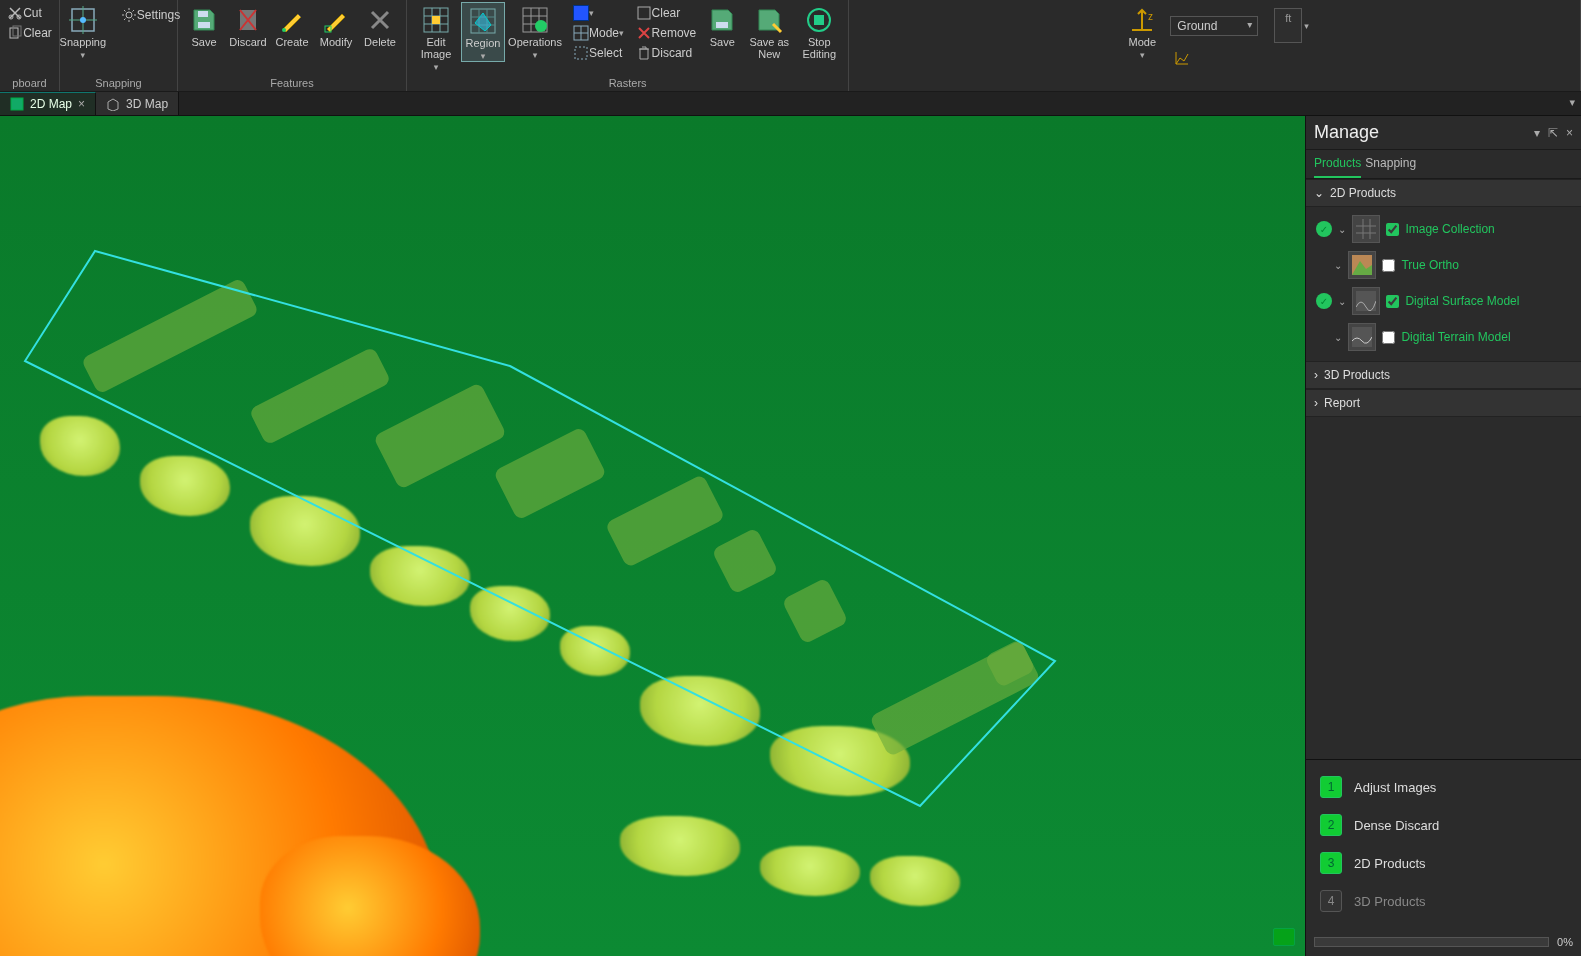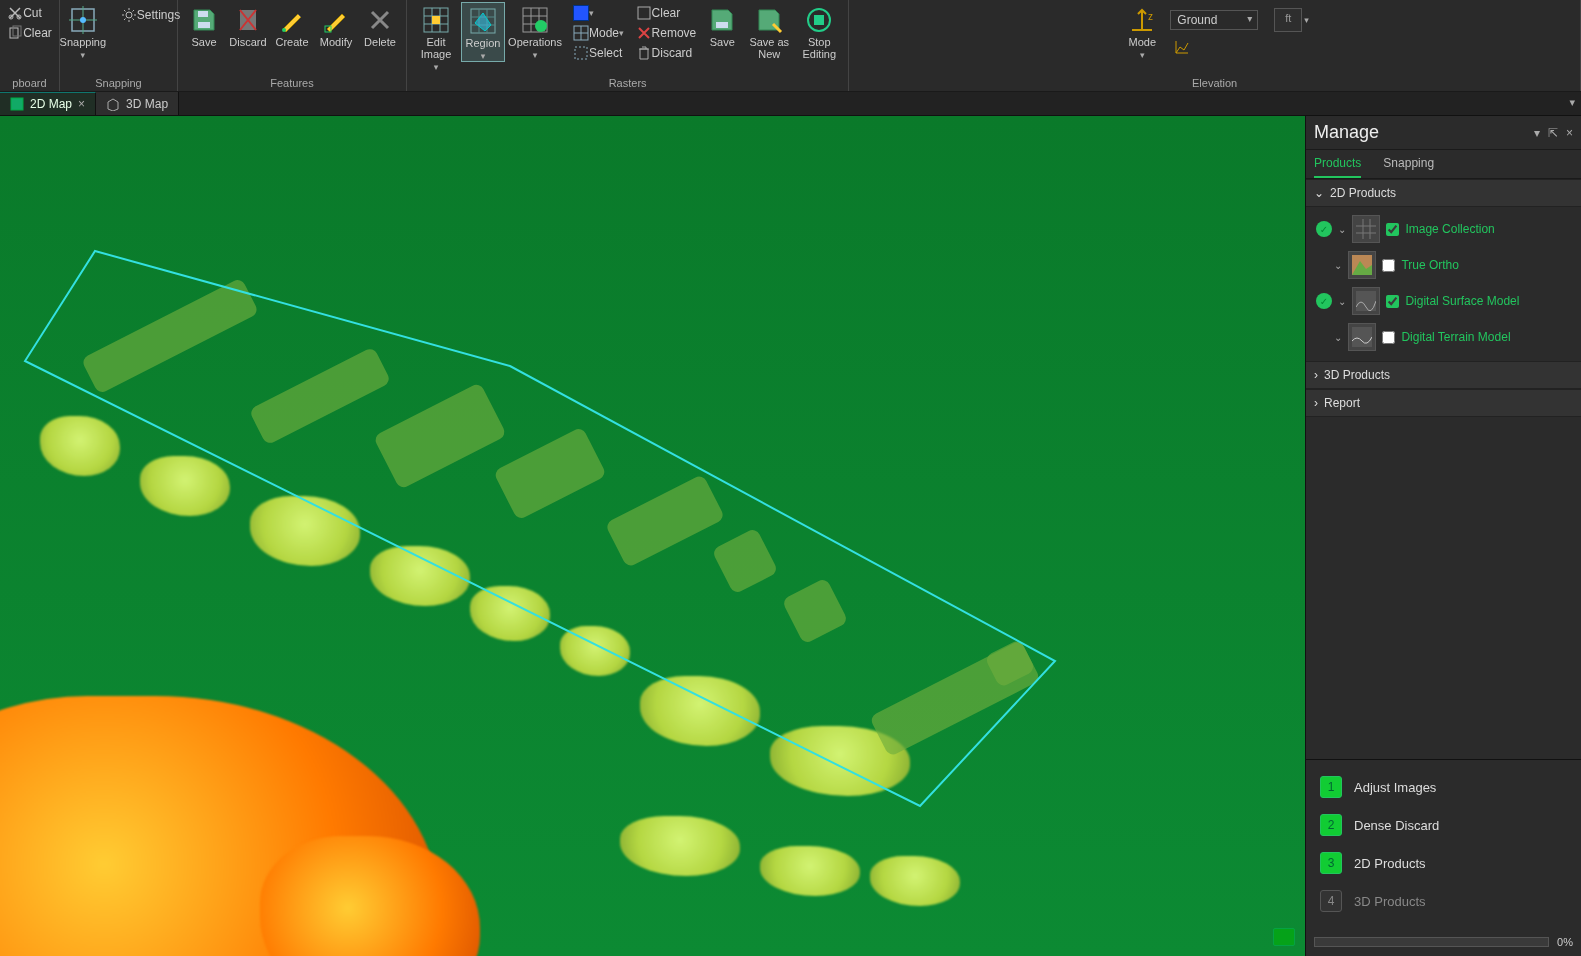--- a/index.html
+++ b/index.html
@@ -14,21 +14,21 @@
 .ribbon-small-item svg, .ribbon-small-item .ico { width:16px; height:16px; flex:0 0 16px; }
 .ribbon-big-btn { display:flex; flex-direction:column; align-items:center; justify-content:flex-start; width:50px; padding-top:4px; font-size:11px; color:#ccc; text-align:center; gap:2px; cursor:pointer;}
 .ribbon-big-btn.narrow{width:44px;}
 .ribbon-big-btn.wide{width:60px;}
 .ribbon-big-btn svg { width:28px; height:28px; }
 .ribbon-big-btn.selected{ border:1px solid #7aa; background:#3a4a4a;}
 .ribbon-row { display:flex; align-items:flex-start; }
 .ribbon-select { background:#2a2a2a; border:1px solid #555; color:#ccc; font-size:12px; padding:2px 24px 2px 6px; appearance:none; }
 .sel-wrap{position:relative;display:inline-block;}
 .sel-wrap::after{content:"▾";position:absolute;right:6px;top:3px;font-size:10px;color:#aaa;pointer-events:none;}
-.unit-box{width:28px;height:24px;border:1px solid #555;background:#2e2e2e;margin-left:16px; font-size:11px; color:#999; text-align:center; line-height:18px;}
+.unit-box{width:28px;height:35px;border:1px solid #555;background:#2e2e2e;margin-left:16px; font-size:11px; color:#999; text-align:center; line-height:18px;}
 
 
 .view-tabs { background:#222; height:24px; border-bottom:1px solid #111; display:flex; align-items:stretch; position:relative;}
 .view-tab { display:flex; align-items:center; gap:6px; padding:0 10px; font-size:12px; color:#ccc; background:#2e2e2e; border-right:1px solid #111; cursor:pointer;}
 .view-tab.active{ background:#15803d22; color:#e8ffe8; border-top:1px solid #0f766e; }
 .view-tab .close{ font-size:12px; color:#aaa; }
 .vt-dd{position:absolute;right:6px;top:4px;color:#aaa;font-size:11px;}
 
 
 .main { position:absolute; top:116px; left:0; right:0; bottom:0; display:flex; }
@@ -40,21 +40,21 @@
 .veg.or { background:radial-gradient(circle at 40% 40%, #ffcc33, #ff7a00 55%, #cc4400 100%); }
 .veg.yl { background:radial-gradient(circle at 50% 40%, #e8ff7a, #c7e044 60%, #8aa82e 100%); opacity:.9;}
 .bar { position:absolute; background:#6fae3d; opacity:.65; transform:rotate(-27deg); border-radius:8px; }
 .poly-svg{position:absolute;left:0;top:0;width:100%;height:100%;}
 .map-legend-icon{position:absolute;right:10px;bottom:10px;width:22px;height:18px;border:1px solid #0b5; border-radius:2px;background:#0b0;opacity:.5}
 
 
 .pane-title-bar{display:flex;align-items:center;justify-content:space-between;padding:6px 8px;border-bottom:1px solid #1a1a1a;}
 .pane-title{font-size:18px;color:#eee;}
 .pane-title-icons{display:flex;gap:8px;color:#aaa;font-size:12px;}
-.pane-tabs{display:flex;gap:22px;padding:6px 8px 0 8px;border-bottom:1px solid #1a1a1a;}
+.pane-tabs{display:flex;gap:4px;padding:6px 8px 0 8px;border-bottom:1px solid #1a1a1a;}
 .pane-tab{font-size:12px;color:#bbb;padding-bottom:6px;cursor:pointer;}
 .pane-tab.active{color:#22c55e;border-bottom:2px solid #22c55e;}
 .section-head{display:flex;align-items:center;gap:6px;background:#333;padding:6px 8px;font-size:12px;color:#ddd;border-top:1px solid #222;border-bottom:1px solid #222;cursor:pointer;}
 .section-body{padding:4px 4px 6px 8px;}
 .tree-row{display:flex;align-items:center;gap:6px;padding:4px 2px;font-size:12px;color:#22c55e;}
 .tree-row.child{padding-left:20px;}
 .tree-row .tick{width:16px;height:16px;border-radius:50%;background:#22c55e;display:flex;align-items:center;justify-content:center;color:#083;font-size:10px;}
 .tree-row .caret{color:#aaa;font-size:10px;cursor:pointer;}
 .tree-row .thumb{width:28px;height:28px;border:1px solid #555;background:#444;display:flex;align-items:center;justify-content:center;}
 .tree-row input[type=checkbox]{accent-color:#22c55e;}
@@ -278,21 +278,20 @@
           <div class="unit-box">ft</div>
           <span class="dd-triangle" style="margin-left:2px">▾</span>
         </div>
         <div class="ribbon-small-item" style="margin-top:4px">
           <svg viewBox="0 0 16 16">
               <path d="M2 14h12M2 14V2M2 14l4-6 4 3 4-7" fill="none" stroke="#c90"></path>
             </svg>
         </div>
       </div>
     </div>
-    <div class="ribbon-group-label">Elevation</div>
   </div>
 </div>
 
 <div class="view-tabs">
   <div class="view-tab active">
     <svg width="14" height="14" viewBox="0 0 14 14">
         <rect x="1" y="1" width="12" height="12" fill="#1a6" stroke="#0a4"></rect>
       </svg>
     <span>2D Map</span>
     <span class="close">×</span>

